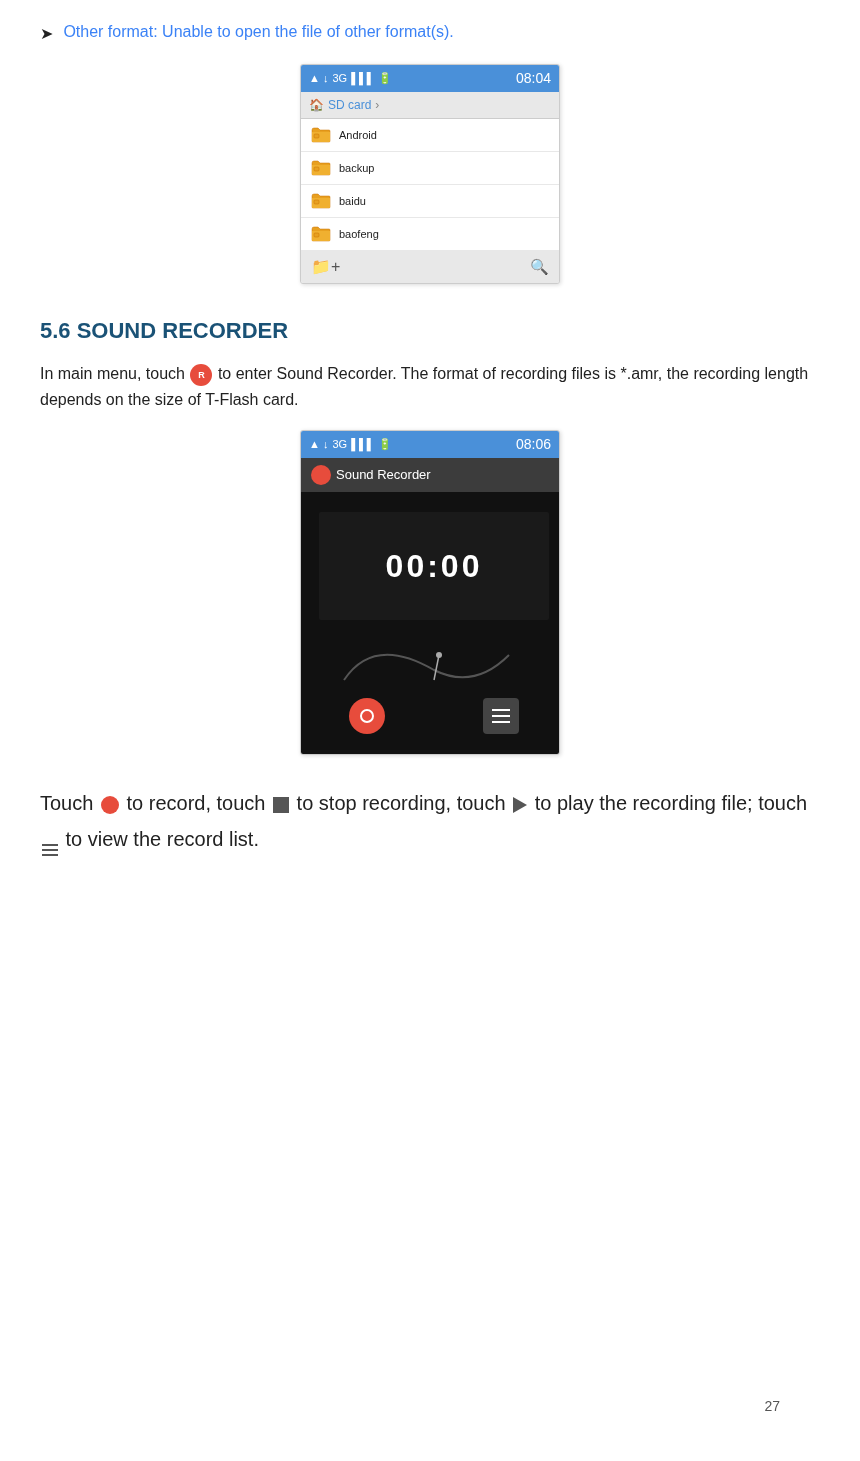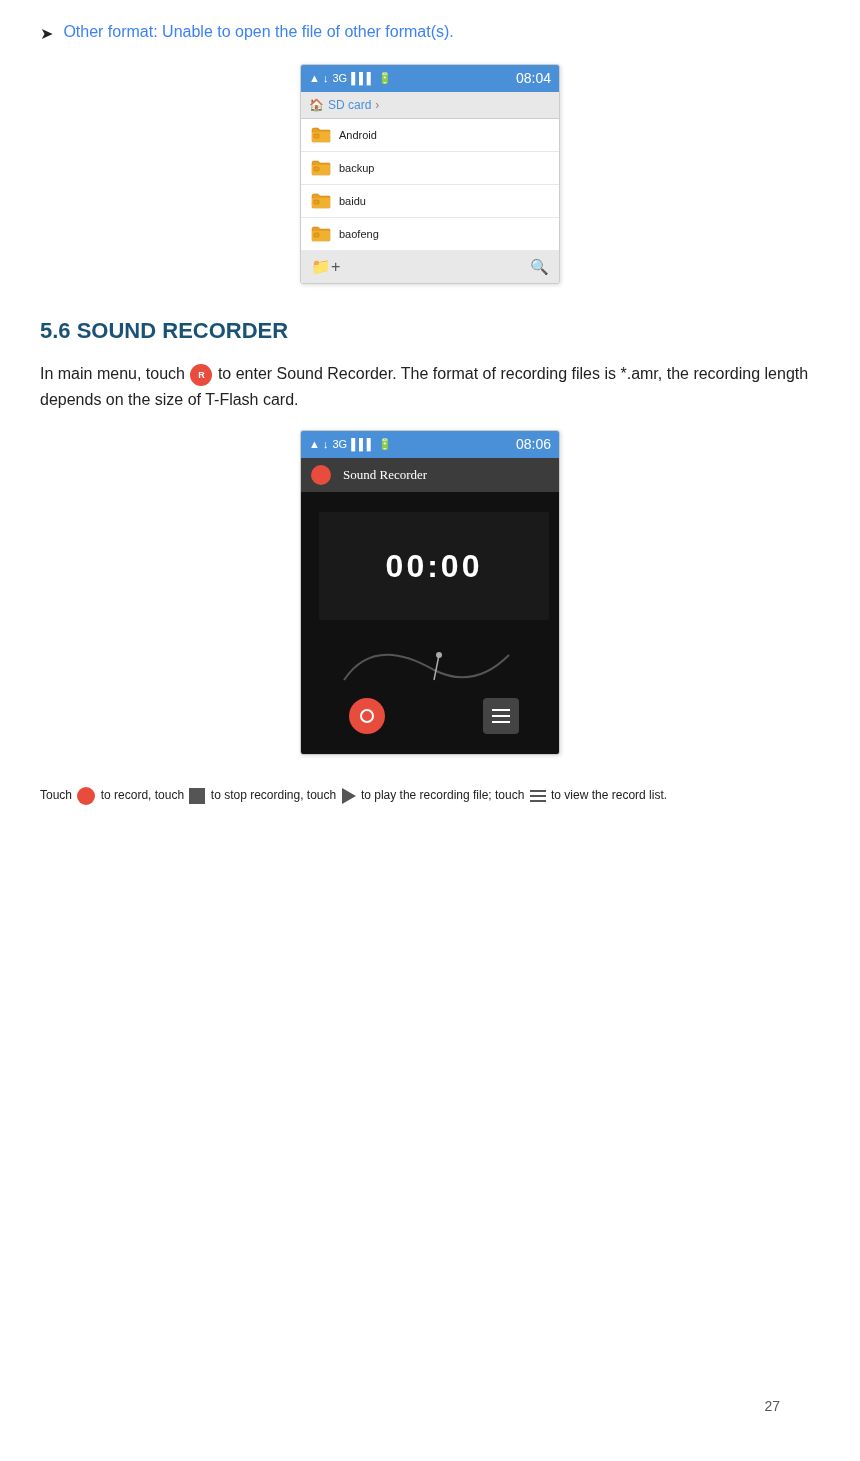--- a/index.html
+++ b/index.html
@@ -172,41 +172,40 @@
     }
 
     
     .recorder-app-bar {
       background: #3c3c3c;
       color: #fff;
       font-size: 13px;
       padding: 7px 10px;
       display: flex;
       align-items: center;
-      gap: 12px;
-      font-family: Liberation Serif, serif;
+      gap: 5px;
     }
 
     
     .page-number {
       position: absolute;
       right: 40px;
       bottom: 24px;
       font-size: 14px;
       color: #555;
     }
 
     .page-wrapper {
       position: relative;
       min-height: 1421px;
     }
 
     
     .bottom-text-block {
-      font-size: 12px;
+      font-size: 20px;
       color: #222;
       margin-top: 20px;
       line-height: 1.8;
     }
 
     
     .btn-icon-red {
       display: inline-block;
       width: 18px;
       height: 18px;

